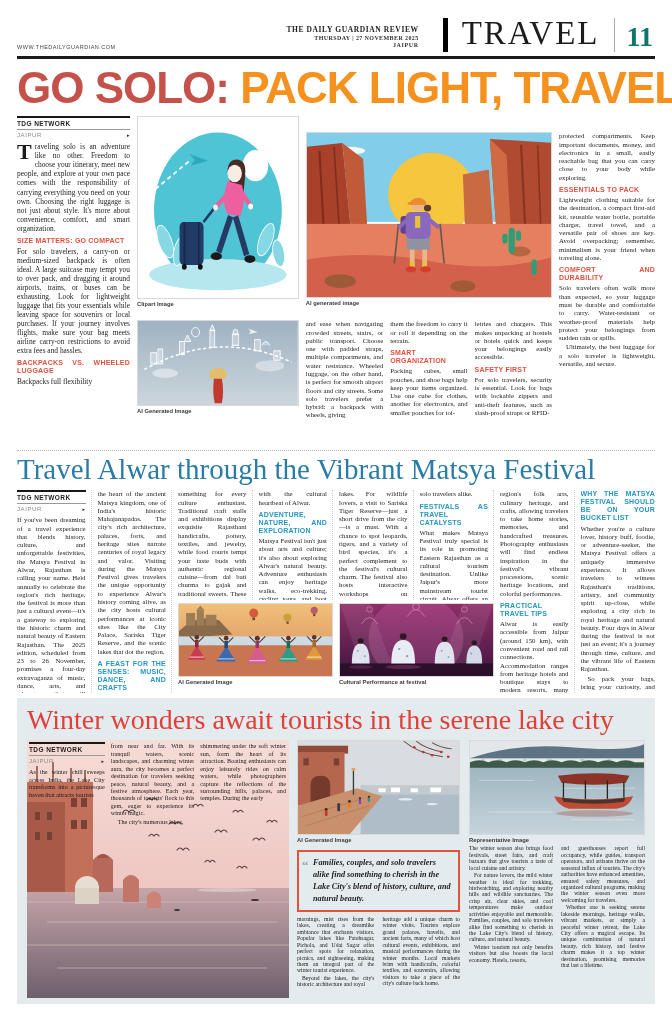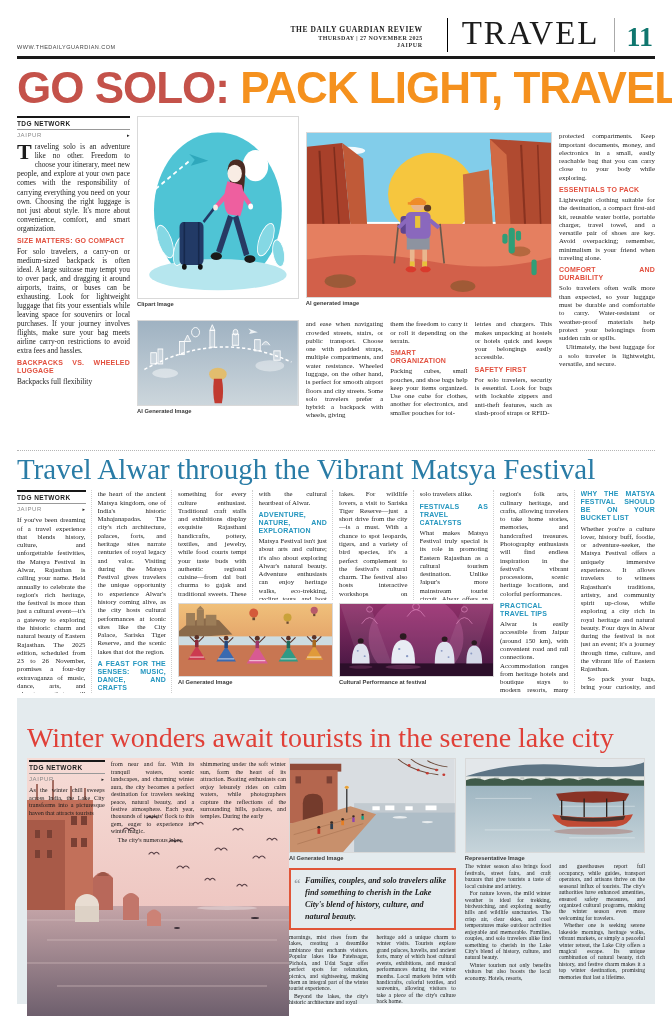--- a/index.html
+++ b/index.html
@@ -12,21 +12,21 @@
   }
   
   .hdr { display:flex; justify-content:space-between; align-items:flex-end; padding:18px 0 4px; }
   .site-url { font:400 5.5px "Liberation Sans",sans-serif; color:#444; letter-spacing:.5px; padding-bottom:2px; }
   .hdr-right { display:flex; align-items:flex-end; }
   .pub-block { text-align:right; margin-right:24px; padding-bottom:4px; }
   .pub-name { font:700 7.5px "Liberation Serif",serif; letter-spacing:.6px; }
   .date-line { font:700 6px "Liberation Serif",serif; color:#333; margin-top:1px; letter-spacing:.4px;}
   .ed-city { font:700 6px "Liberation Serif",serif; color:#333; margin-top:1px; letter-spacing:.6px;}
   .section-box { font:400 33px "Liberation Serif",serif; letter-spacing:2px; line-height:.95;
-    padding:0 14px 3px; border-left:1px solid #000000; border-right:1px solid #aaa; }
+    padding:0 14px 3px; border-left:5px solid #000000; border-right:1px solid #aaa; }
   .page-num { font:700 28px "Liberation Serif",serif; color:#0f766e; line-height:.9; padding:0 2px 3px 12px; }
   .hdr-rule { height:3px; background:#1a1a1a; }
   
   h1.main-head { font-family:"Liberation Sans",sans-serif; font-weight:700; font-size:44px;
     letter-spacing:-1px; line-height:1; margin:7px 0 6px; white-space:nowrap; }
   .hl-red { color:#c4524a; } .hl-orange { color:#f5911e; }
   
   .bt { font-size:6.8px; line-height:1.22; text-align:justify; overflow:hidden; }
   .bt p { margin:0 0 1px; }
   .bt p.ind { text-indent:7px; }
@@ -59,22 +59,22 @@
      gap:3px 6px; height:203px; font-size:6.4px; }
   .a2-grid .tcol { border-right:1px dotted #cfcfcf; padding-right:5px; }
   .a2-grid .tcol.last { border-right:none; padding-right:0; }
   .a2-c1 { grid-column:1; grid-row:1/3; } .a2-c2 { grid-column:2; grid-row:1/3; }
   .a2-c3 { grid-column:3; grid-row:1; } .a2-c4 { grid-column:4; grid-row:1; }
   .a2-c5 { grid-column:5; grid-row:1; } .a2-c6 { grid-column:6; grid-row:1; }
   .a2-c7 { grid-column:7; grid-row:1/3; } .a2-c8 { grid-column:8; grid-row:1/3; }
   .a2-fig1 { grid-column:3/5; grid-row:2; } .a2-fig2 { grid-column:5/7; grid-row:2; }
   
   .winter { background:#e4ebee; margin-top:5px; padding:6px 10px 8px; height:306px; }
-  h2.winter-head { font:400 28px "Liberation Serif",serif; color:#e04038; line-height:1; margin:20px 0 6px; white-space:nowrap; }
-  .w-body { display:flex; gap:0; height:258px; }
+  h2.winter-head { font:400 28px "Liberation Serif",serif; color:#e04038; line-height:1; margin:2px 0 6px; white-space:nowrap; }
+  .w-body { display:flex; gap:8px; height:258px; }
   .w-left { position:relative; width:262px; flex:none; }
   .w-left > svg { position:absolute; inset:0; width:100%; height:100%; }
   .w-overlay { position:relative; display:flex; gap:6px; padding:2px 3px 0 2px; }
   .w-overlay .bt { font-size:6.2px; line-height:1.2; }
   .w-oc1 { width:76px; } .w-oc2 { width:84px; } .w-oc3 { width:86px; }
   .w-right { flex:1; display:grid; grid-template-columns:1fr 1.08fr; gap:4px 9px; }
   .w-cell { display:flex; flex-direction:column; overflow:hidden; }
   .w-cell figure svg { height:95px; }
   .pullquote { position:relative; border:2px solid #e05538; margin:5px 0 4px; padding:5px 7px 5px 14px;
      font:italic 700 8.2px "Liberation Serif",serif; line-height:1.45; color:#222; background:transparent; }

